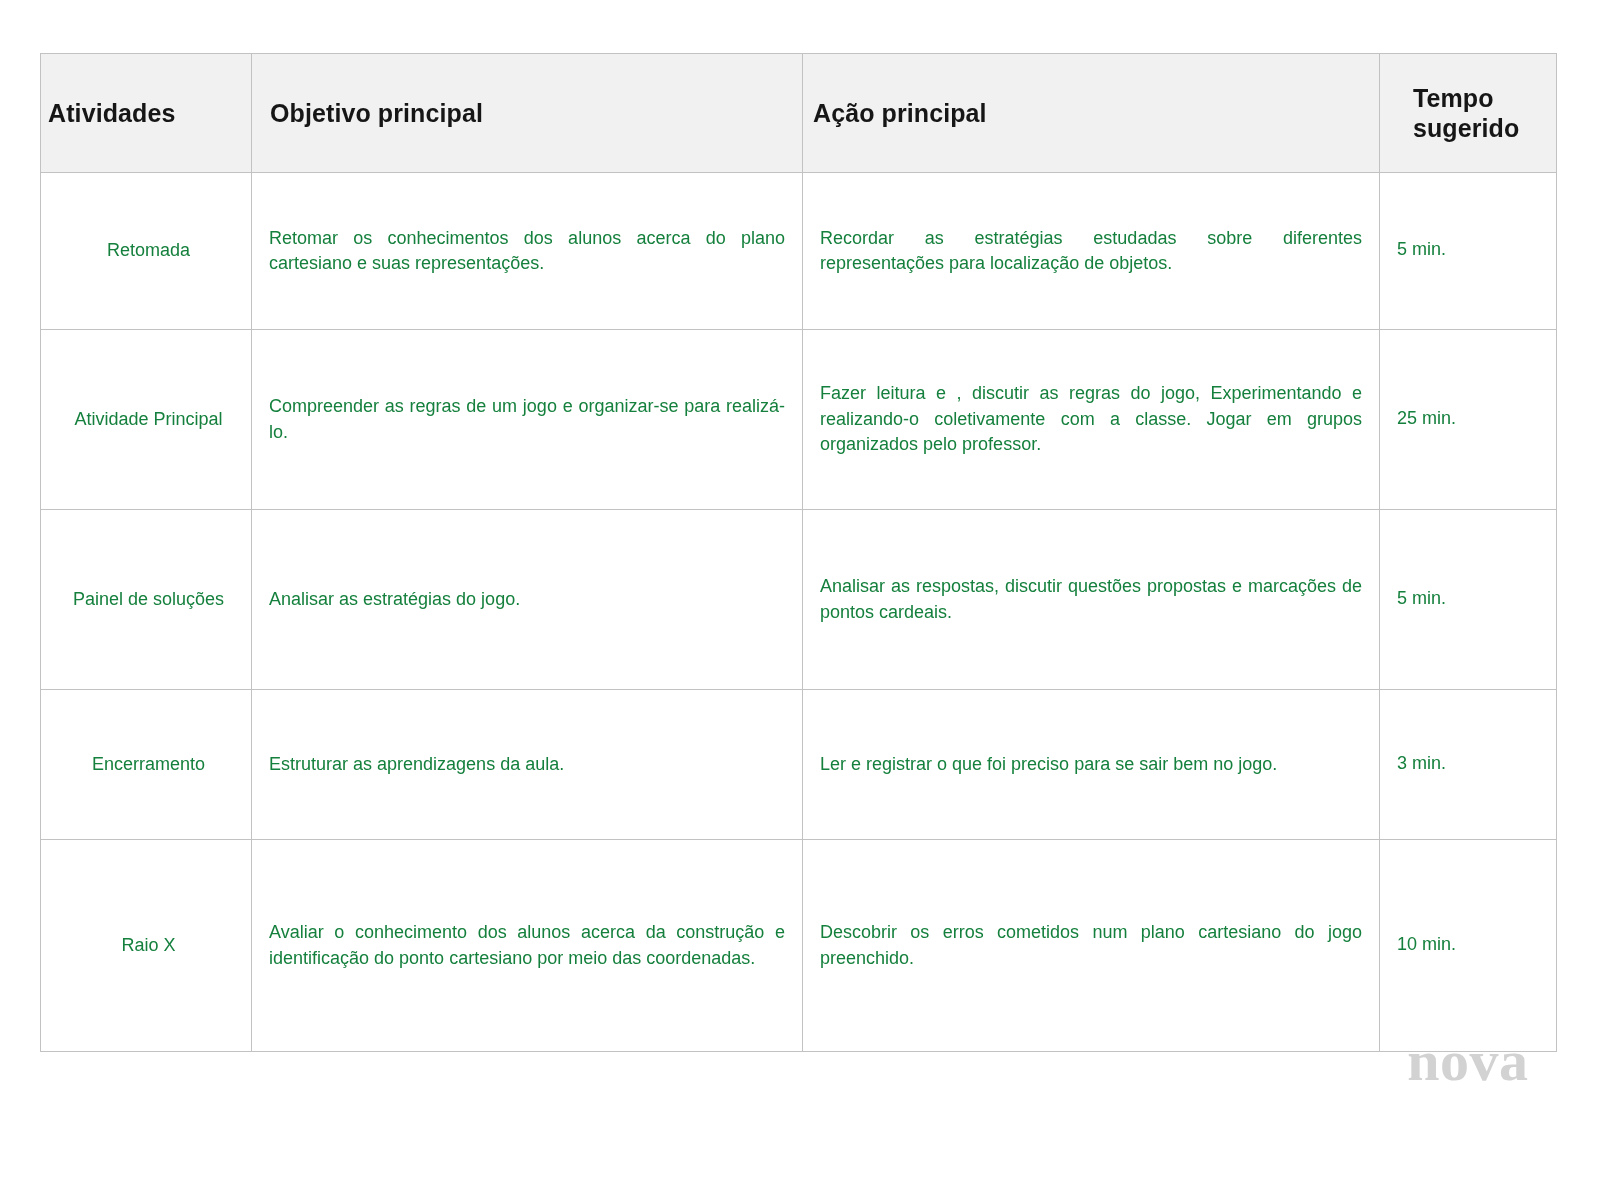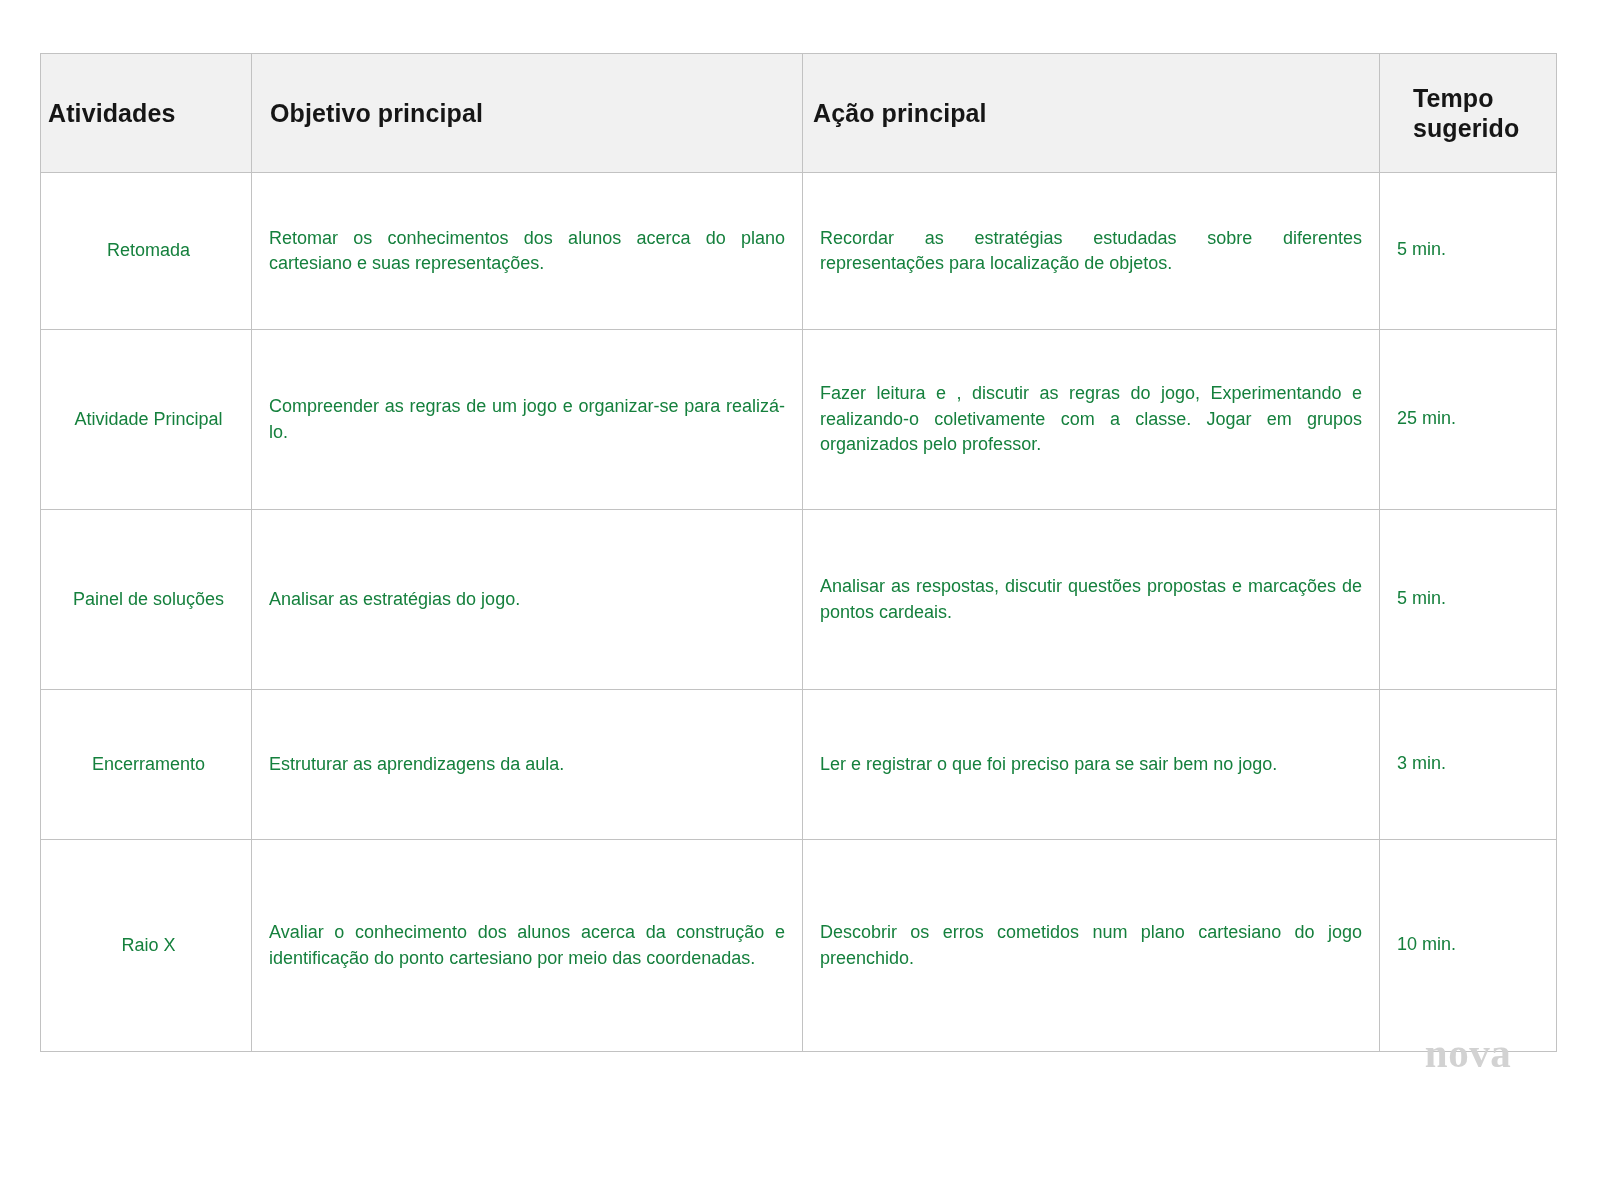--- a/index.html
+++ b/index.html
@@ -106,21 +106,21 @@
   .just { margin: 0; }
 
   .logo {
     position: absolute;
     left: 1378px;
     top: 1034px;
     width: 180px;
     text-align: center;
     font-family: "Liberation Serif", serif;
     font-weight: bold;
-    font-size: 41px;
+    font-size: 58px;
     line-height: 0.93;
     color: #d2d2d2;
     letter-spacing: 0.5px;
     user-select: none;
   }
   .logo .l1, .logo .l2 { display: block; }
 </style>
 </head>
 <body>
 

